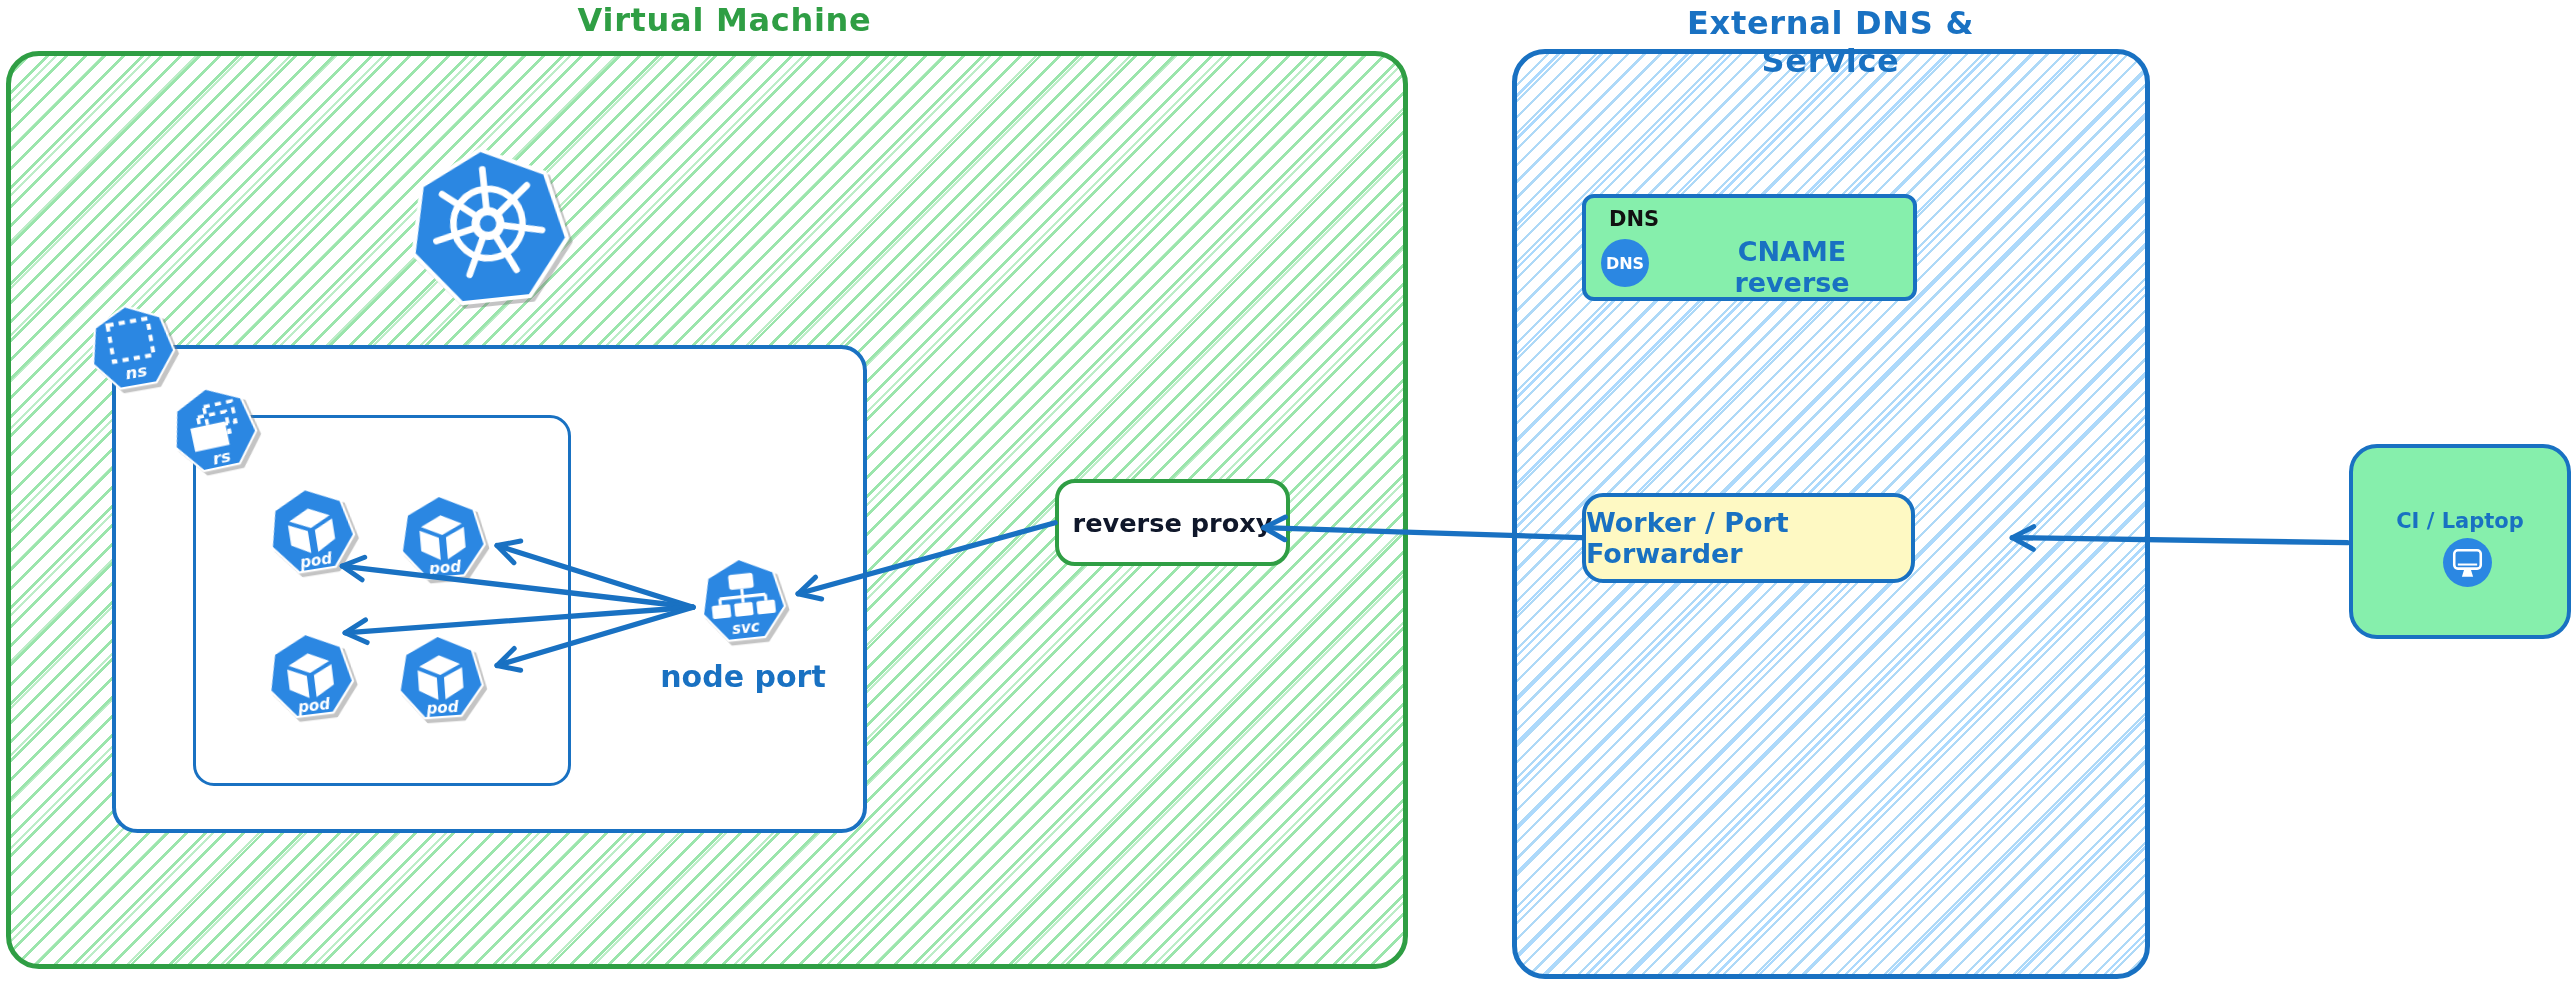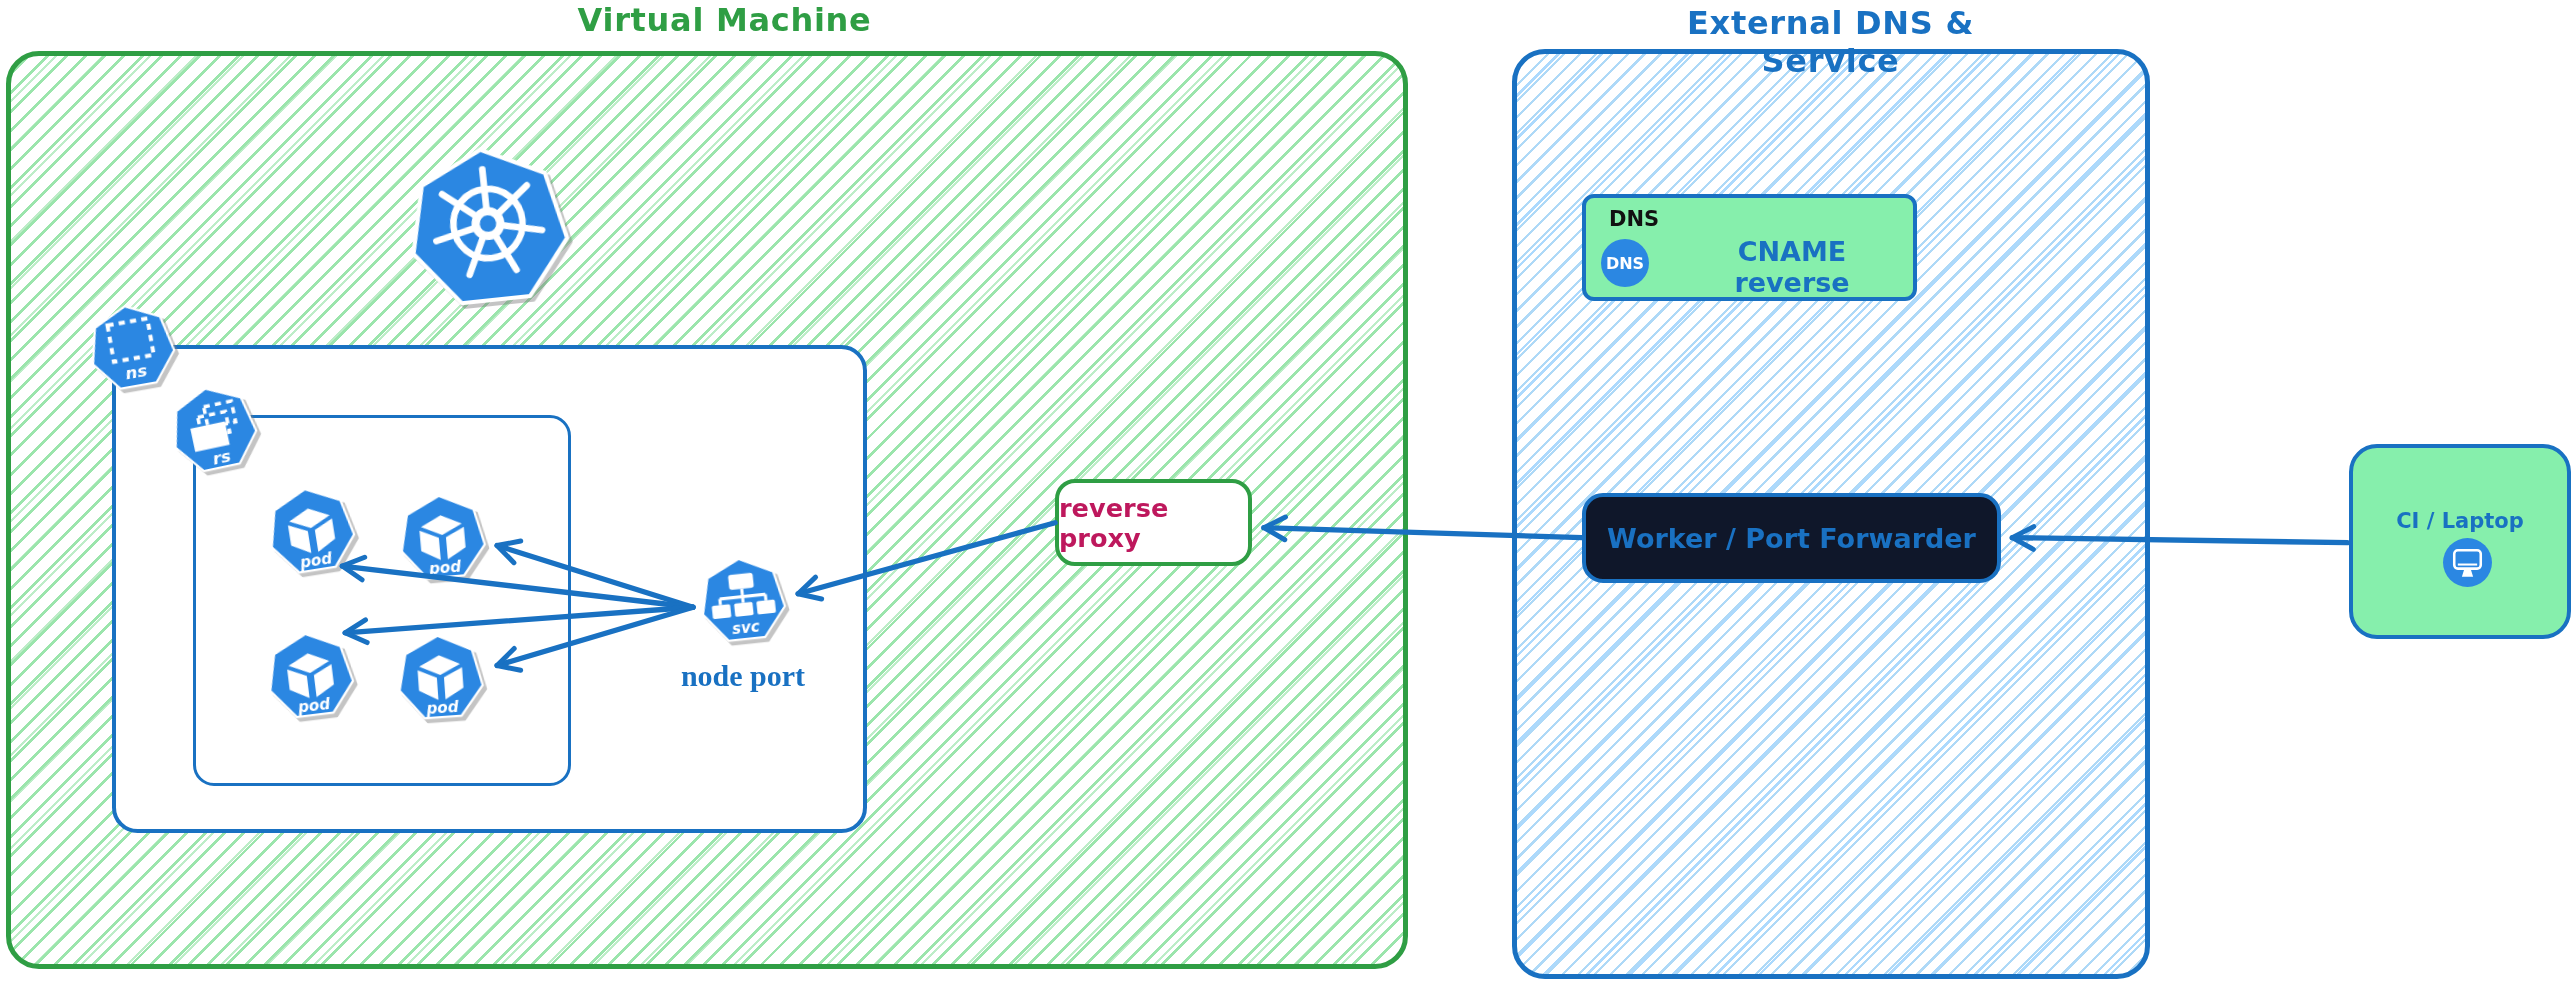--- a/index.html
+++ b/index.html
@@ -21,45 +21,45 @@
   .title{position:absolute;top:1.4px;width:369px;text-align:center;font-size:32px;
          font-weight:bold;letter-spacing:0.7px;z-index:3;}
   .title.green{left:540px;color:#2f9e44;}
   .title.blue{left:1646px;top:4.3px;color:#1971c2;}
 
   
   .white-box{position:absolute;background:#ffffff;border:4.3px solid #1971c2;z-index:2;}
   .ns-box{left:112px;top:345px;width:755px;height:488px;border-radius:25.6px;}
   .rs-box{left:193px;top:415px;width:378px;height:371px;border-radius:21px;border-width:3.6px;}
 
-  .proxy-box{position:absolute;left:1055px;top:479px;width:197px;height:87px;
+  .proxy-box{position:absolute;left:1055px;top:479px;width:235px;height:87px;
     background:#fff;border:4.3px solid #2f9e44;border-radius:20px;z-index:3;
     display:flex;align-items:center;justify-content:center;
-    color:#be185d;font-size:25.6px;font-weight:bold;}
+    color:#0f172a;font-size:25.6px;font-weight:bold;}
 
   .dns-card{position:absolute;left:1582px;top:194px;width:335px;height:107px;
     background:#86efac;border:4.3px solid #1971c2;border-radius:12px;z-index:3;}
   .dns-tag{position:absolute;left:23px;top:8.5px;color:#111111;font-size:21px;font-weight:bold;}
   .dns-circle{position:absolute;left:13.5px;top:40px;}
   .cname{position:absolute;left:99px;right:14px;top:38px;text-align:center;
          color:#1971c2;font-size:27px;font-weight:bold;}
 
-  .worker-box{position:absolute;left:1582px;top:493px;width:419px;height:90px;
-    background:#0f172a;border:4.3px solid #1971c2;border-radius:21px;z-index:3;
+  .worker-box{position:absolute;left:1582px;top:493px;width:333px;height:90px;
+    background:#fef9c3;border:4.3px solid #1971c2;border-radius:21px;z-index:3;
     display:flex;align-items:center;justify-content:center;
     color:#1971c2;font-size:27px;font-weight:bold;}
 
   .ci-box{position:absolute;left:2349px;top:444px;width:222px;height:195px;
     background:#86efac;border:4.3px solid #1971c2;border-radius:28px;z-index:3;}
   .ci-label{position:absolute;left:0;right:0;top:61px;text-align:center;
     color:#1971c2;font-size:21px;font-weight:bold;}
   .ci-circle{position:absolute;left:89px;top:89px;}
 
   .nodeport{position:absolute;left:633px;top:659px;width:220px;text-align:center;
-    color:#1971c2;font-size:30px;font-weight:bold;z-index:3;font-family:Liberation Serif, serif;}
+    color:#1971c2;font-size:30px;font-weight:bold;z-index:3;}
 
   
   .icon{position:absolute;z-index:3;filter:drop-shadow(3.6px 4.3px 0.7px rgba(125,125,125,.45));}
   .k8s{left:406px;top:146px;transform:rotate(-6deg);}
   .ns-icon{left:88px;top:304px;transform:rotate(-10deg);}
   .rs-icon{left:170px;top:386px;transform:rotate(-12deg);}
   .pod1{left:267px;top:487px;transform:rotate(-9deg);}
   .pod2{left:398px;top:494px;transform:rotate(-5deg);}
   .pod3{left:266px;top:632px;transform:rotate(-7deg);}
   .pod4{left:396px;top:634px;transform:rotate(-4deg);}

